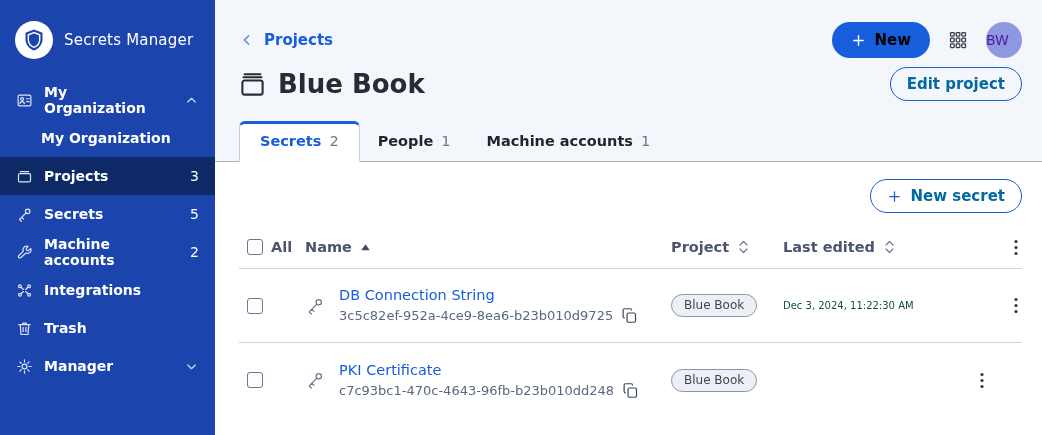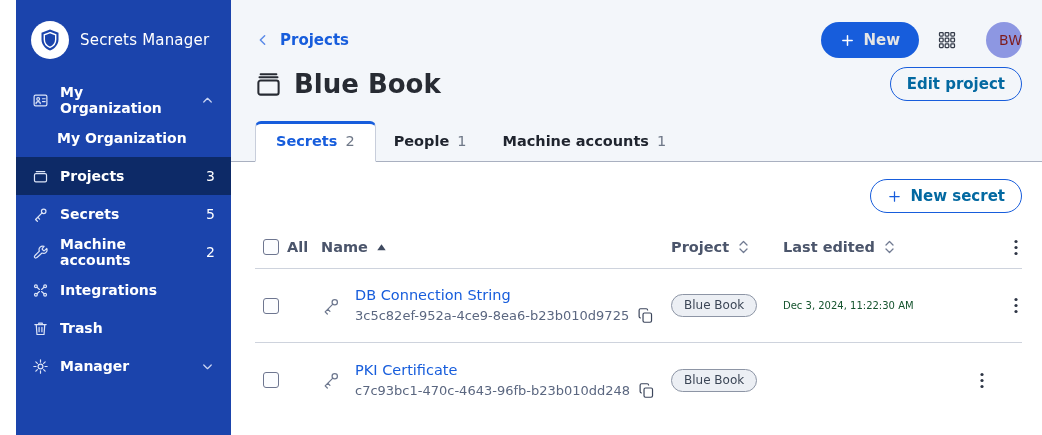--- a/index.html
+++ b/index.html
@@ -2,42 +2,42 @@
 <html><head>
 <meta charset="utf-8">
 <style>
   * { box-sizing: border-box; margin: 0; padding: 0; }
   html,body { width:1042px; height:435px; overflow:hidden; }
   body {
     font-family:"DejaVu Sans","Liberation Sans",sans-serif;
     display:flex; background:#fff; font-size:14px; color:#212b3e;
   }
   
-  .sidebar { width:215px; min-width:215px; background:#1b44ac; color:#fff; display:flex; flex-direction:column;margin-left:16px; }
+  .sidebar { width:215px; min-width:215px; background:#1b44ac; color:#fff; display:flex; flex-direction:column; }
   .logo { display:flex; align-items:center; gap:11px; padding:21px 12px 22px 15px; cursor:pointer; }
   .logo-circle { width:38px; height:38px; background:#fff; border-radius:50%; display:flex; align-items:center; justify-content:center; flex:0 0 auto; }
   .logo-text { font-size:15px; color:#fff; letter-spacing:.2px; }
   .nav { display:flex; flex-direction:column; }
   .nav-item { height:38px; display:flex; align-items:center; gap:11px; padding:0 16px; font-size:14px; font-weight:bold; cursor:pointer; }
   .nav-item .nicon { width:17px; height:17px; display:flex; align-items:center; color:#dce4f7; flex:0 0 auto; }
   .nav-item .count { margin-left:auto; font-weight:normal; }
   .nav-item .chev { margin-left:auto; color:#c9d4f2; display:flex; }
   .nav-item.active { background:#0d2a67; }
   .nav-sub { height:38px; display:flex; align-items:center; padding-left:41px; font-size:14px; font-weight:bold; cursor:pointer; }
   
   .main { flex:1; display:flex; flex-direction:column; background:#fff; min-width:0; }
   .page-header { background:#f3f6fa; padding:22px 20px 0 24px; }
   .header-top { display:flex; justify-content:space-between; align-items:center; }
   .breadcrumb { display:flex; align-items:center; gap:9px; color:#175ddc; font-weight:bold; font-size:15px; cursor:pointer; }
   .actions { display:flex; align-items:center; gap:18px; }
   .btn { border:none; border-radius:999px; font-weight:bold; font-size:15px; display:inline-flex; align-items:center; gap:8px; cursor:pointer; font-family:inherit; }
-  .btn-primary { background:#175ddc; color:#e5e5e5; padding:9px 19px;justify-content:center; }
+  .btn-primary { background:#175ddc; color:#000000; padding:9px 19px;justify-content:center; }
   .btn-outline { background:transparent; border:1.5px solid #175ddc; color:#0369a1; padding:7px 16px; }
   .grid-btn { background:none; border:none; cursor:pointer; color:#343b49; display:flex; padding:0; }
-  .avatar { width:36px; height:36px; border-radius:50%; background:#8d97e2; color:#7f1d1d; display:flex; align-items:center; justify-content:flex-end; font-size:14px; cursor:pointer;margin-left:11px; }
+  .avatar { width:36px; height:36px; border-radius:50%; background:#8d97e2; color:#4c1d95; display:flex; align-items:center; justify-content:flex-start; font-size:14px; cursor:pointer; }
   .title-row { display:flex; justify-content:space-between; align-items:center; margin-top:9px; }
   .page-title { display:flex; align-items:center; gap:12px; font-size:26px; font-weight:bold; color:#272b33; }
   .page-title .ticon { display:flex; color:#272b33; }
   .tabbar { display:flex; align-items:flex-end; margin:20px -20px 0 -24px; padding:0 20px 0 24px; border-bottom:1px solid #a9b0c0; }
   .tab { padding:11px 18px 12px; font-size:14.5px; font-weight:bold; color:#1f242e; display:flex; gap:8px; cursor:pointer; align-items:baseline; }
   .tab .tcount { color:#6e7787; font-weight:normal; }
   .tab.active { background:#fff; border:1px solid #c8cedb; border-bottom:1px solid #fff; border-top:3px solid #175ddc; border-radius:6px 6px 0 0; margin-bottom:-1px; padding:9px 20px 12px; }
   .tab.active .tlabel { color:#175ddc; }
   
   .content { flex:1; background:#fff; padding:17px 20px 0 24px; min-width:0; }

